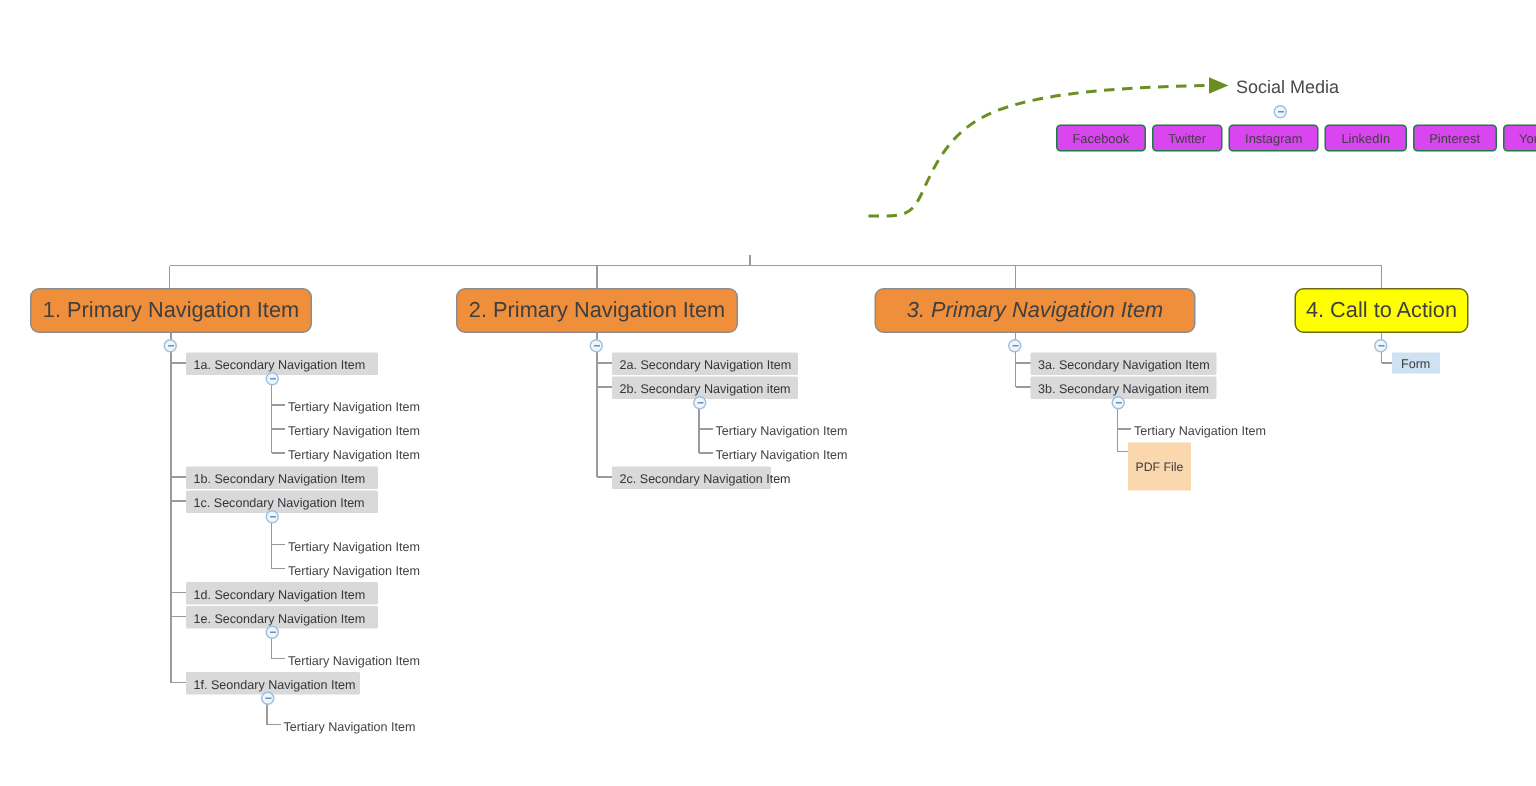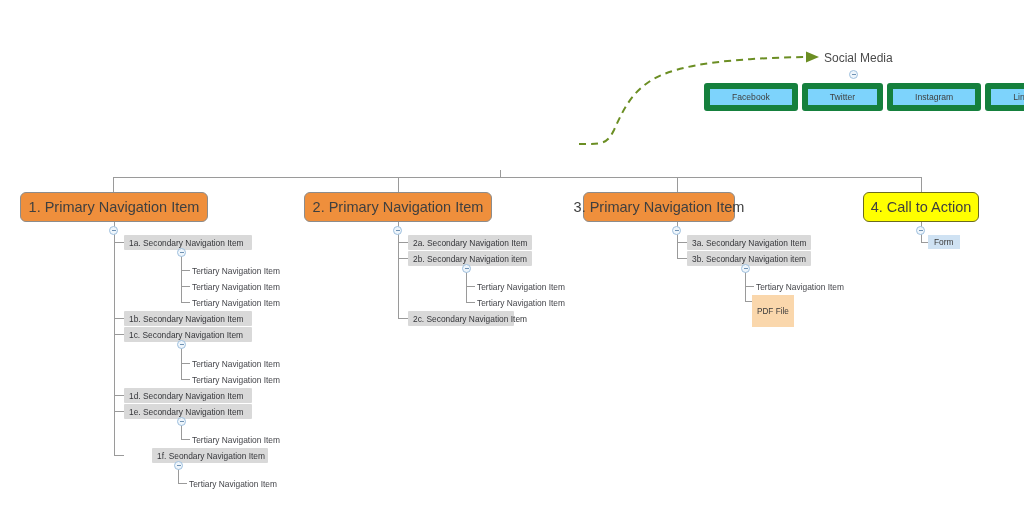--- a/index.html
+++ b/index.html
@@ -130,26 +130,26 @@
   }
   .social-row {
     position: absolute;
     left: 704px;
     top: 83px;
     display: flex;
     gap: 4px;
   }
   .social-btn {
     height: 16px;
-    border: 6px solid #15803d;
+    border: 1px solid #15803d;
     border-radius: 3px;
-    background: #7dd3fc;
-    display: flex;
-    align-items: center;
-    padding: 0 22px;
+    background: #d946ef;
+    display: flex;
+    align-items: center;
+    padding: 0 10px;
     font-size: 8.6px;
     color: #3f3f3f;
   }
 
   
   .toggle {
     position: absolute;
     width: 9px;
     height: 9px;
     border-radius: 50%;
@@ -262,39 +262,39 @@
   <div class="node tertiary" style="left:190px; top:357px;">Tertiary Navigation Item</div>
   <div class="node tertiary" style="left:190px; top:373px;">Tertiary Navigation Item</div>
 
   <div class="node secondary" style="left:124px; top:388px; width:128px;">1d. Secondary Navigation Item</div>
 
   <div class="node secondary" style="left:124px; top:404px; width:128px;">1e. Secondary Navigation Item</div>
   <div class="toggle" style="left:177px; top:417px;"></div>
 
   <div class="node tertiary" style="left:190px; top:433px;">Tertiary Navigation Item</div>
 
-  <div class="node secondary" style="left:124px; top:448px; width:116px;margin-left:28px;">1f. Seondary Navigation Item</div>
+  <div class="node secondary" style="left:124px; top:448px; width:116px;">1f. Seondary Navigation Item</div>
   <div class="toggle" style="left:174px; top:461px;"></div>
 
   <div class="node tertiary" style="left:187px; top:477px;">Tertiary Navigation Item</div>
 
   <div class="node primary" style="left:304px; top:192px; width:188px;">2. Primary Navigation Item</div>
   <div class="toggle" style="left:393px; top:226px;"></div>
 
   <div class="node secondary" style="left:408px; top:235px; width:124px;">2a. Secondary Navigation Item</div>
 
   <div class="node secondary" style="left:408px; top:251px; width:124px;">2b. Secondary Navigation item</div>
   <div class="toggle" style="left:462px; top:264px;"></div>
 
   <div class="node tertiary" style="left:475px; top:280px;">Tertiary Navigation Item</div>
   <div class="node tertiary" style="left:475px; top:296px;">Tertiary Navigation Item</div>
 
   <div class="node secondary" style="left:408px; top:311px; width:106px;">2c. Secondary Navigation Item</div>
 
-  <div class="node primary" style="left:583px; top:192px; width:152px;">3. Primary Navigation Item</div>
+  <div class="node primary" style="left:583px; top:192px; width:214px;font-style:italic;">3. Primary Navigation Item</div>
   <div class="toggle" style="left:672px; top:226px;"></div>
 
   <div class="node secondary" style="left:687px; top:235px; width:124px;">3a. Secondary Navigation Item</div>
 
   <div class="node secondary" style="left:687px; top:251px; width:124px;">3b. Secondary Navigation item</div>
   <div class="toggle" style="left:741px; top:264px;"></div>
 
   <div class="node tertiary" style="left:754px; top:280px;">Tertiary Navigation Item</div>
   <div class="node chip-pdf" style="position:absolute; left:752px; top:295px;">PDF File</div>
 

